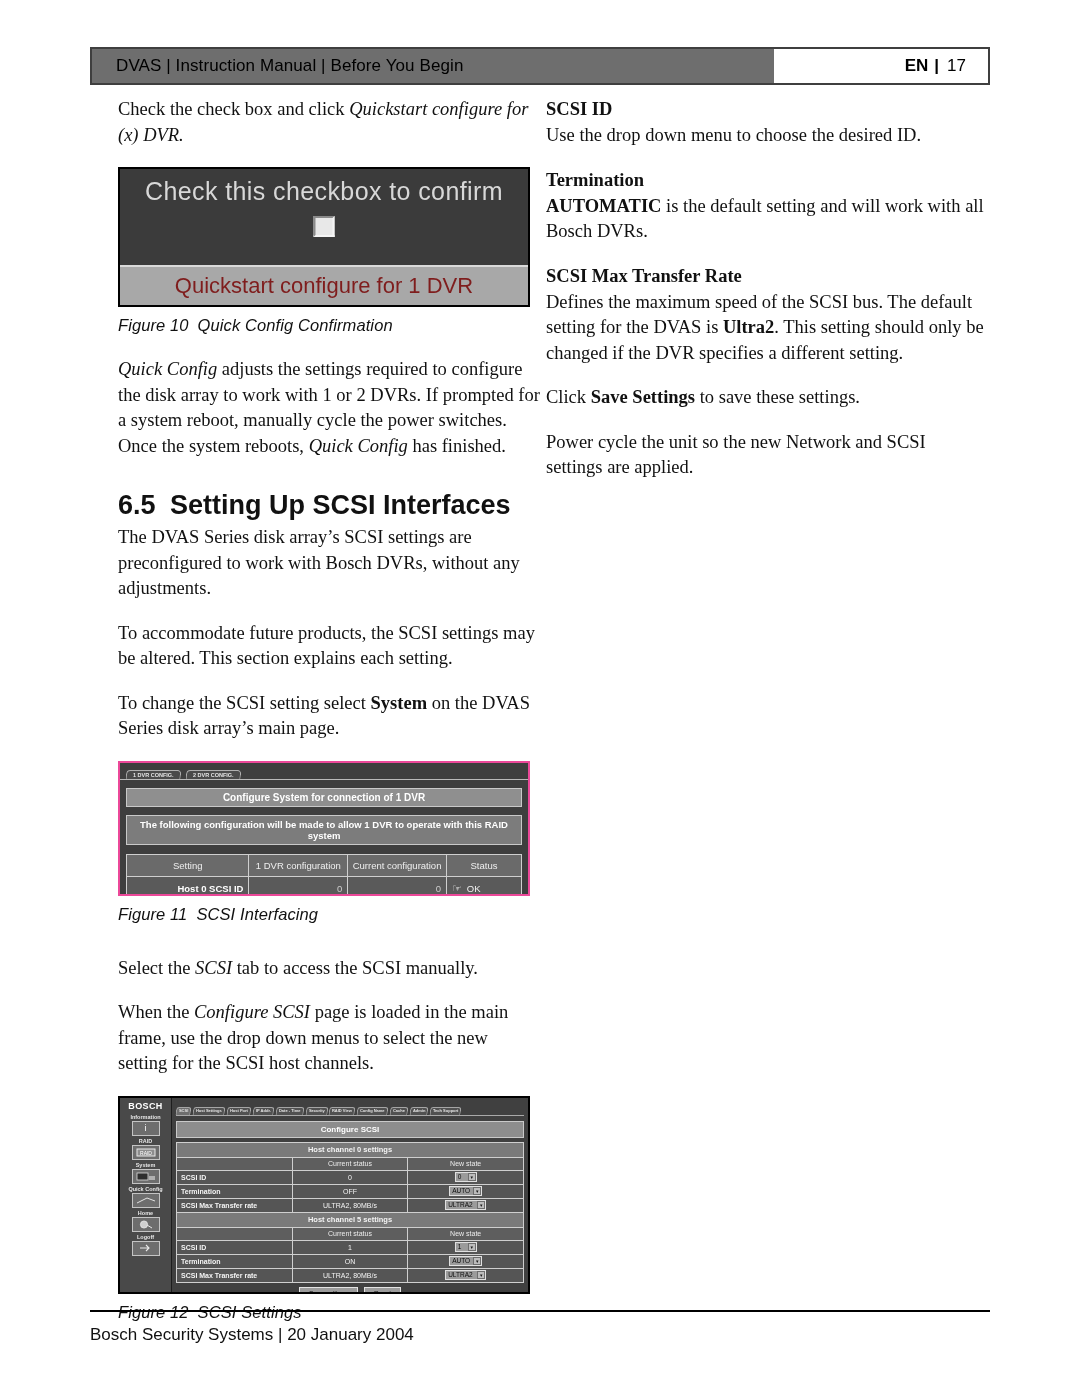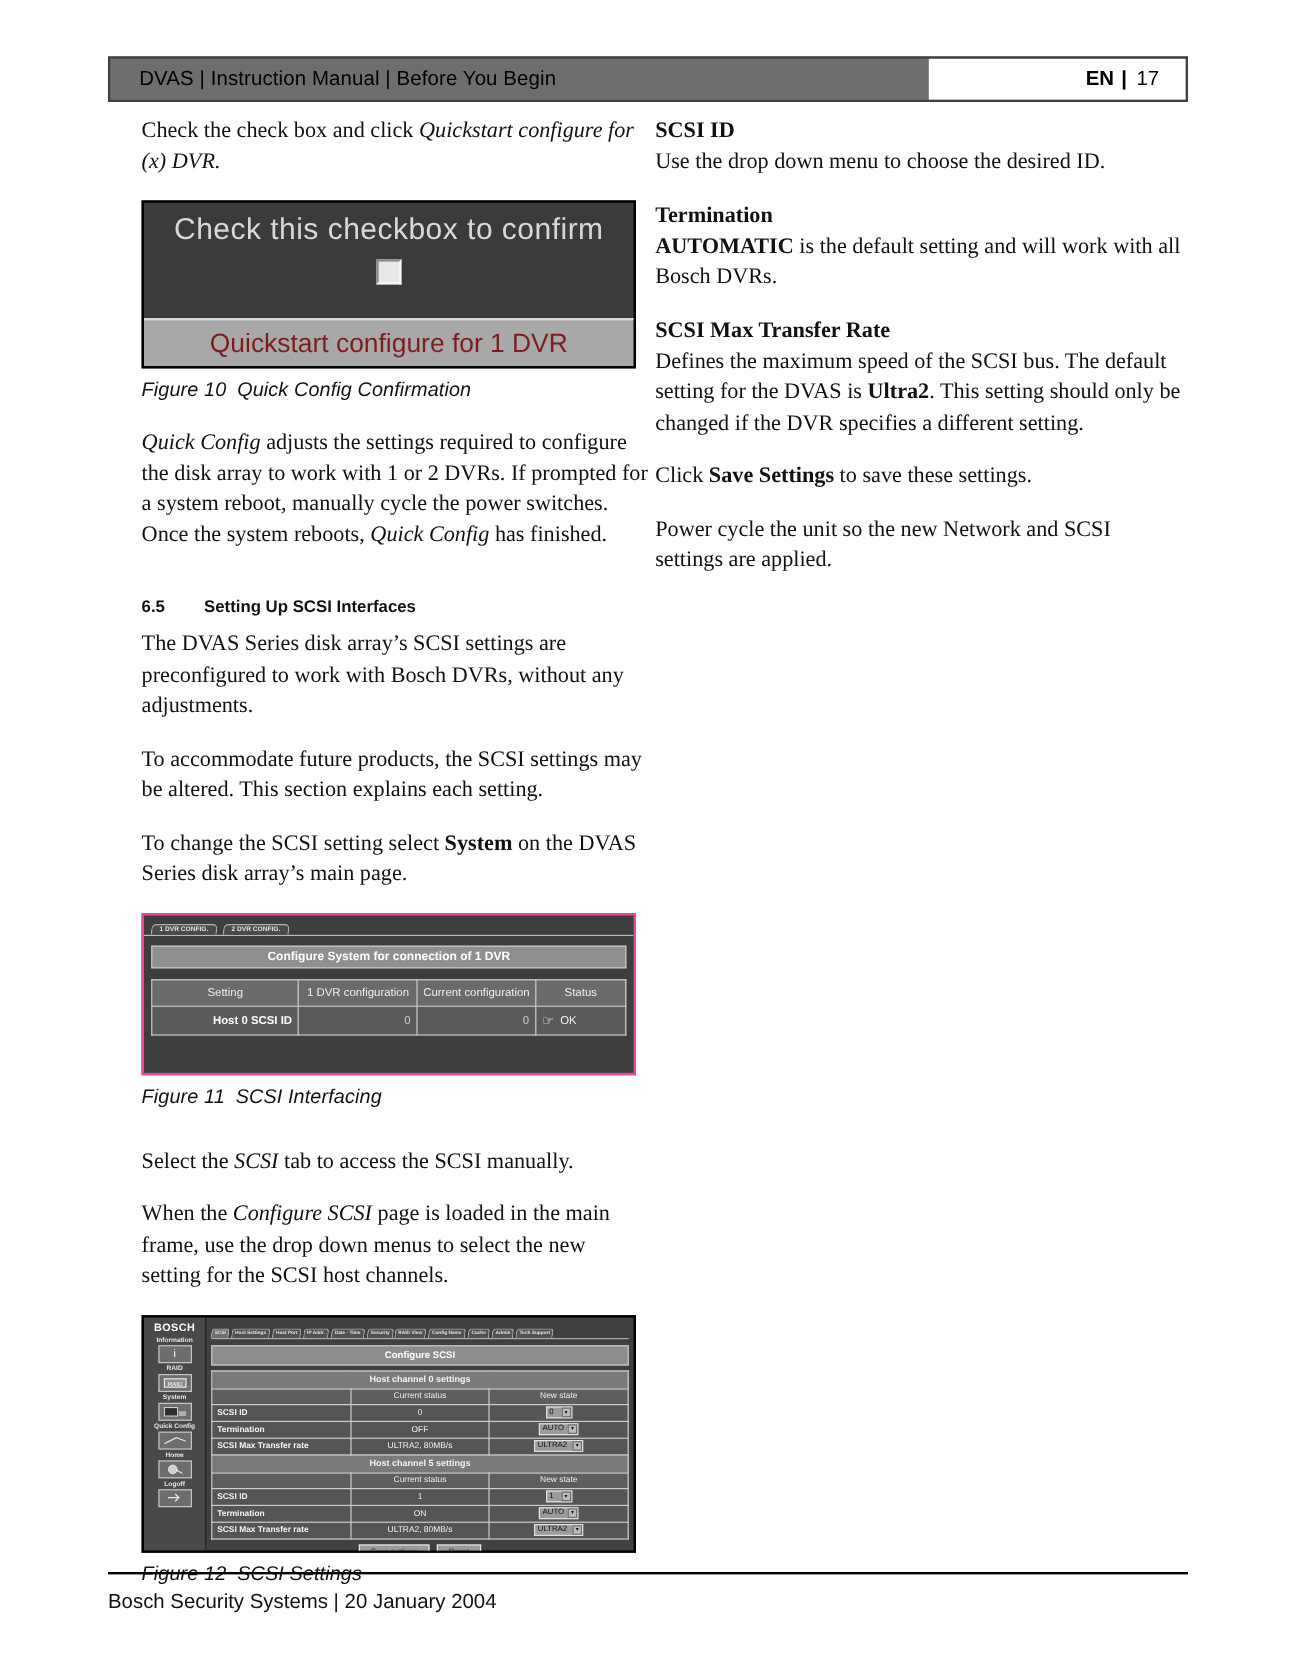--- a/index.html
+++ b/index.html
@@ -91,21 +91,21 @@
     font-family: "Liberation Serif", serif;
     font-size: 18.5px;
     font-weight: bold;
     margin: 0 0 2px 0;
     line-height: 24px;
   }
   .rightblock { margin-bottom: 19px; }
 
   h2.section {
     font-family: "Liberation Sans", sans-serif;
-    font-size: 14px;
+    font-size: 27px;
     font-weight: bold;
     margin: 0 0 7px 0;
     line-height: 26px;
   }
   h2.section .num { display: inline-block; width: 52px; }
 
   .figcap {
     font-family: "Liberation Sans", sans-serif;
     font-style: italic;
     font-size: 16.5px;
@@ -475,20 +475,21 @@
     <div class="f11-tabs">
       <div class="f11-tab">
           <span>1 DVR CONFIG.</span>
         </div>
       <div class="f11-tab">
           <span>2 DVR CONFIG.</span>
         </div>
     </div>
     <div class="f11-barwrap">
       <div class="f11-bar">Configure System for connection of 1 DVR</div>
+      <div class="f11-sub">The following configuration will be made to allow 1 DVR to operate with this RAID system</div>
     </div>
     <table class="f11-table">
       <tbody>
           <tr>
         <th style="width:31%">Setting</th>
         <th style="width:25%">1 DVR configuration</th>
         <th style="width:25%">Current configuration</th>
         <th style="width:19%">Status</th>
       </tr>
       <tr>

